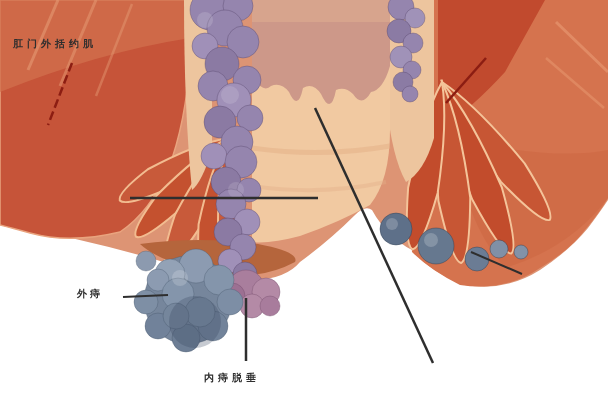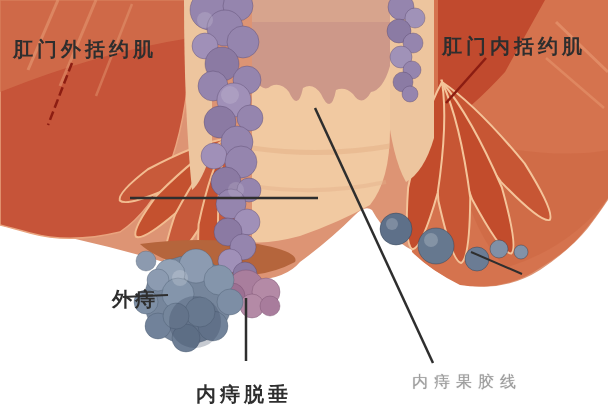--- a/index.html
+++ b/index.html
@@ -2,29 +2,29 @@
 <html><head>
 <meta charset="utf-8">
 <style>
   html,body{margin:0;padding:0;background:#fff;}
   .stage{
     position:relative;width:608px;height:407px;overflow:hidden;background:#fff;
     font-family:"Liberation Sans",sans-serif;
   }
   .stage svg{position:absolute;left:0;top:0;}
   .lbl{
-    position:absolute;color:#2e2e2e;font-size:20px;font-weight:600;
+    position:absolute;color:#2e2e2e;font-size:10px;font-weight:600;
     letter-spacing:4px;white-space:nowrap;line-height:1.1;
     font-family:"Liberation Sans",sans-serif;
   }
   .lbl-ext-sph{left:13px;top:38px;}
   .lbl-int-sph{left:442px;top:35px;}
   .lbl-keratin{left:41px;top:189px;}
-  .lbl-ext-hem{left:77px;top:288px;letter-spacing:3px;margin-left:35px;}
-  .lbl-prolapse{left:196px;top:372px;margin-top:11px;}
+  .lbl-ext-hem{left:77px;top:288px;letter-spacing:3px;}
+  .lbl-prolapse{left:204px;top:372px;}
   .lbl-pressure{left:520px;top:276px;letter-spacing:3px;}
   .lbl-pectinate{
     left:412px;top:373px;color:#8d8d8d;font-weight:400;font-size:16px;
     letter-spacing:6px;opacity:.85;text-shadow:0 0 1px #aaa;
   }
 </style>
 </head>
 <body>
 
 <div class="stage">
@@ -161,17 +161,15 @@
       <path d="M486,58 L446,103" stroke="#8c1d12" stroke-width="2.5"></path>
       <path d="M130,198 L318,198" stroke="#2e2e2e" stroke-width="2.5"></path>
       <path d="M123,297 L168,295" stroke="#2e2e2e" stroke-width="2"></path>
       <path d="M246,298 L246,361" stroke="#2e2e2e" stroke-width="2.5"></path>
       <path d="M471,252 L522,274" stroke="#2e2e2e" stroke-width="2"></path>
       <path d="M315,108 L433,363" stroke="#2e2e2e" stroke-width="2.5"></path>
     </g>
   </svg>
 
   <div class="lbl lbl-ext-sph">肛门外括约肌</div>
-  <div class="lbl lbl-int-sph">肛门内括约肌</div>
   <div class="lbl lbl-ext-hem">外痔</div>
   <div class="lbl lbl-prolapse">内痔脱垂</div>
-  <div class="lbl lbl-pectinate">内痔果胶线</div>
 </div>
 
 </body></html>

